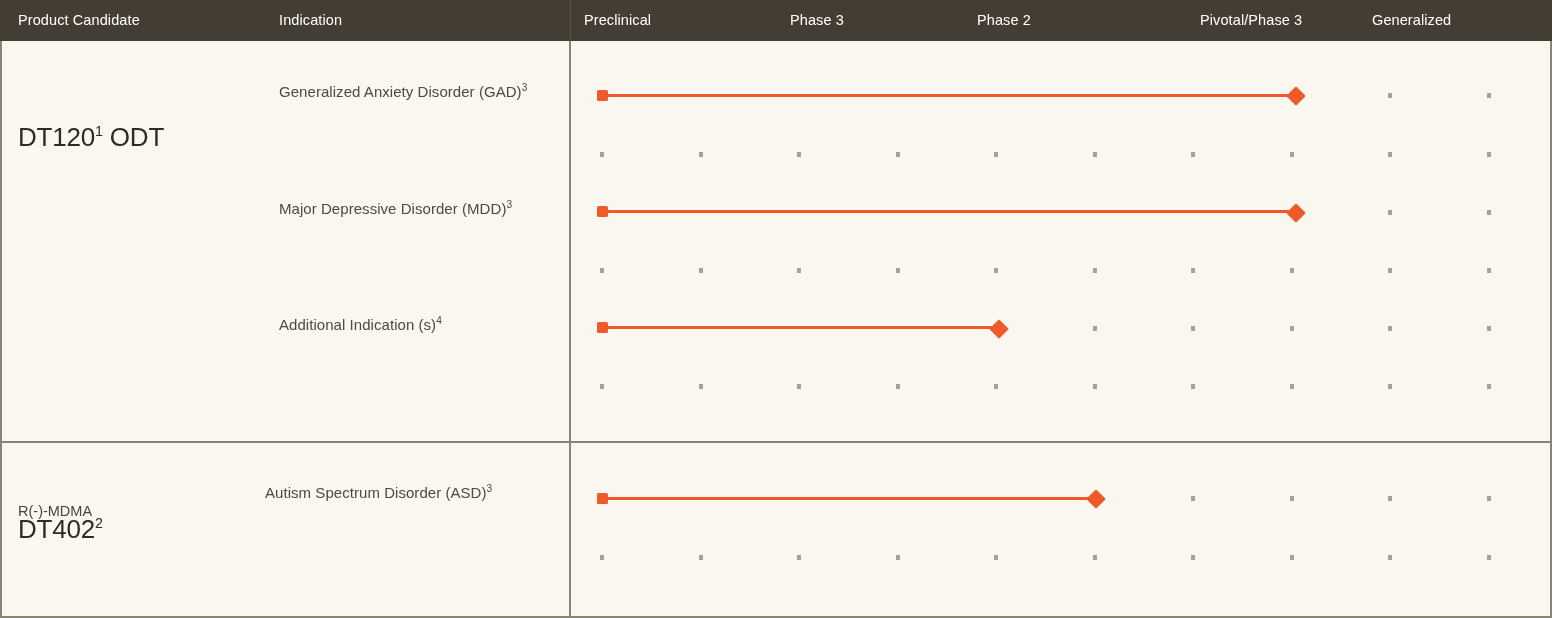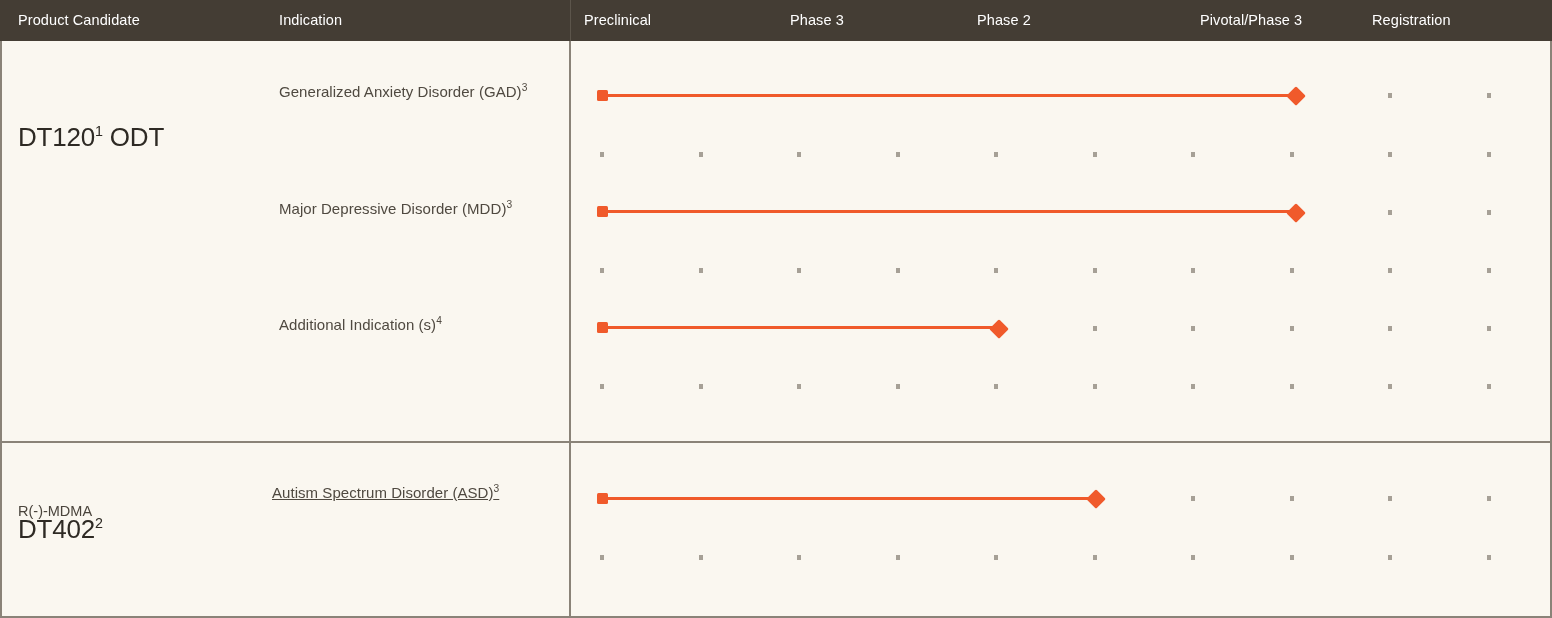--- a/index.html
+++ b/index.html
@@ -141,21 +141,21 @@
 
 <div id="pipeline">
 
   <div class="header-bar">
     <div class="header-cell" style="left:18px;">Product Candidate</div>
     <div class="header-cell" style="left:279px;">Indication</div>
     <div class="header-cell" style="left:584px;">Preclinical</div>
     <div class="header-cell" style="left:790px;">Phase 3</div>
     <div class="header-cell" style="left:977px;">Phase 2</div>
     <div class="header-cell" style="left:1175px;margin-left:25px;">Pivotal/Phase 3</div>
-    <div class="header-cell" style="left:1372px;">Registration</div>
+    <div class="header-cell" style="left:1372px;">Generalized</div>
     <div class="header-sep" style="left:570px;"></div>
   </div>
 
   <div class="body-frame"></div>
   <div class="vline" style="left:569px;"></div>
   <div class="hline" style="top:441px;"></div>
 
   <div class="candidate-name" style="left:18px; top:78px;">
     <span>DT120</span><sup>1</sup><span> ODT</span>
   </div>
@@ -215,21 +215,21 @@
   <div class="grid-dot" style="left:1191px; top:384px;"></div>
   <div class="grid-dot" style="left:1290px; top:384px;"></div>
   <div class="grid-dot" style="left:1388px; top:384px;"></div>
   <div class="grid-dot" style="left:1487px; top:384px;"></div>
 
   <div class="candidate-name" style="left:18px; top:470px;">
     <span>DT402</span><sup>2</sup><span></span>
   </div>
   <div class="candidate-sub" style="left:18px; top:503px;">R(-)-MDMA</div>
 
-  <div class="indication" style="left:272px; top:484px;text-decoration:underline;"><span>Autism Spectrum Disorder (ASD)</span><sup>3</sup></div>
+  <div class="indication" style="left:265px; top:484px;"><span>Autism Spectrum Disorder (ASD)</span><sup>3</sup></div>
   <div class="bar-start" style="left:597px; top:493px;"></div>
   <div class="bar-line" style="left:605px; top:497px; width:491px;"></div>
   <div class="bar-diamond" style="left:1089px; top:492px;"></div>
   <div class="grid-dot" style="left:1191px; top:496px;"></div>
   <div class="grid-dot" style="left:1290px; top:496px;"></div>
   <div class="grid-dot" style="left:1388px; top:496px;"></div>
   <div class="grid-dot" style="left:1487px; top:496px;"></div>
 
   <div class="grid-dot" style="left:600px; top:555px;"></div>
   <div class="grid-dot" style="left:699px; top:555px;"></div>

